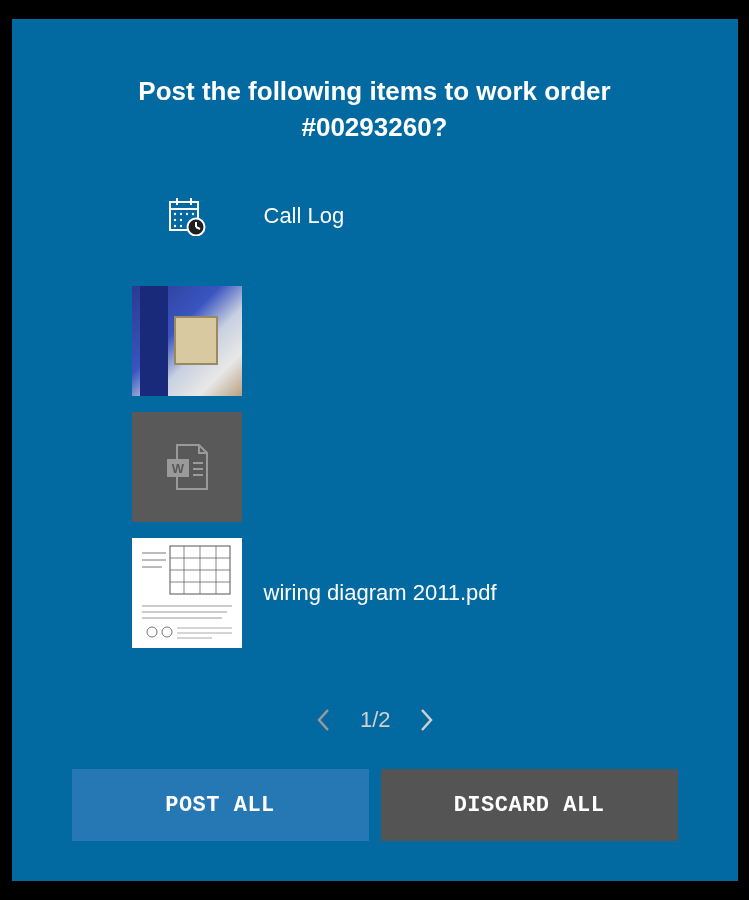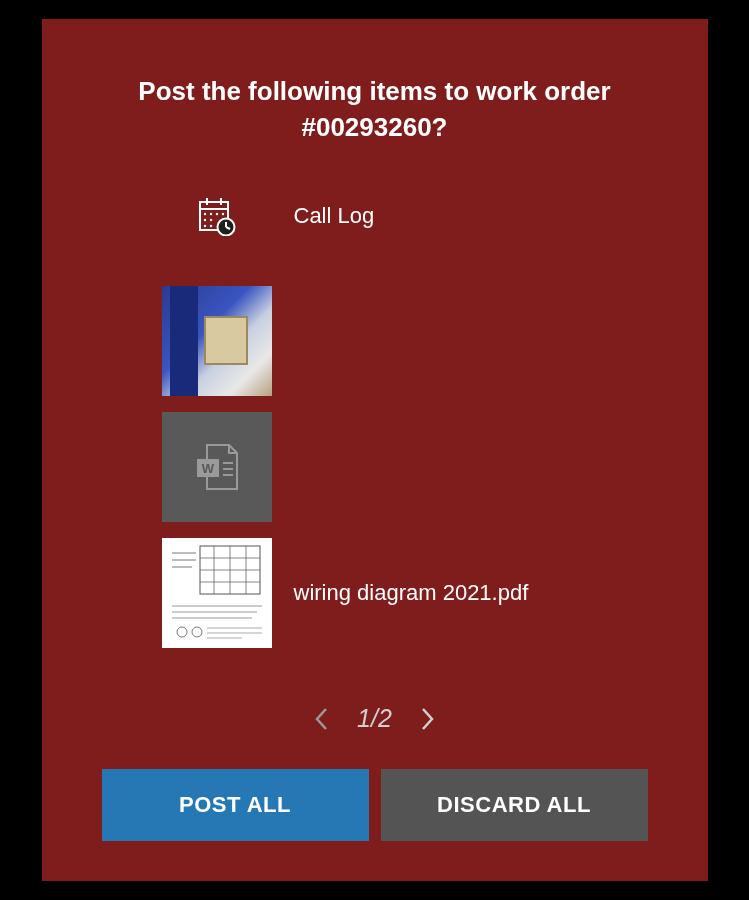--- a/index.html
+++ b/index.html
@@ -10,23 +10,23 @@
     body {
       width: 749px;
       height: 900px;
       background: #000;
       font-family: 'Segoe UI', -apple-system, sans-serif;
       display: flex;
       align-items: center;
       justify-content: center;
     }
     .dialog {
-      width: 666px;
+      width: 726px;
       height: 862px;
-      background: #7f1d1d;
+      background: #0369a1;
       padding: 54px 60px 40px;
       display: flex;
       flex-direction: column;
       color: #fff;
     }
     .title {
       text-align: center;
       font-size: 26px;
       font-weight: 600;
       line-height: 1.4;
@@ -114,29 +114,29 @@
     }
     .page-arrow {
       width: 24px;
       height: 24px;
       cursor: pointer;
       display: flex;
       align-items: center;
       justify-content: center;
     }
     .page-info {
-      font-size: 25px;
+      font-size: 22px;
       color: #d0d0d0;
       min-width: 32px;
-      text-align: left;
-      font-style: italic;
+      text-align: right;
     }
     .buttons {
       display: flex;
       gap: 12px;
+      font-family: Liberation Mono, monospace;
     }
     .btn {
       flex: 1;
       height: 72px;
       border: none;
       font-size: 22px;
       font-weight: 700;
       letter-spacing: 0.5px;
       cursor: pointer;
       font-family: inherit;
@@ -219,21 +219,21 @@
           <line x1="10" y1="68" x2="100" y2="68" stroke="#555" stroke-width="0.6"></line>
           <line x1="10" y1="74" x2="95" y2="74" stroke="#555" stroke-width="0.6"></line>
           <line x1="10" y1="80" x2="90" y2="80" stroke="#555" stroke-width="0.6"></line>
           <circle cx="20" cy="94" r="5" fill="none" stroke="#555" stroke-width="0.8"></circle>
           <circle cx="35" cy="94" r="5" fill="none" stroke="#555" stroke-width="0.8"></circle>
           <line x1="45" y1="90" x2="100" y2="90" stroke="#555" stroke-width="0.5"></line>
           <line x1="45" y1="95" x2="100" y2="95" stroke="#555" stroke-width="0.5"></line>
           <line x1="45" y1="100" x2="80" y2="100" stroke="#555" stroke-width="0.5"></line>
         </svg>
       </div>
-      <span class="item-label">wiring diagram 2021.pdf</span>
+      <span class="item-label">wiring diagram 2011.pdf</span>
     </div>
 
   </div>
 
   <div class="pagination">
     <div class="page-arrow">
       <svg width="14" height="24" viewBox="0 0 14 24">
         <polyline points="12,2 3,12 12,22" fill="none" stroke="#9a9a9a" stroke-width="2.5"></polyline>
       </svg>
     </div>

